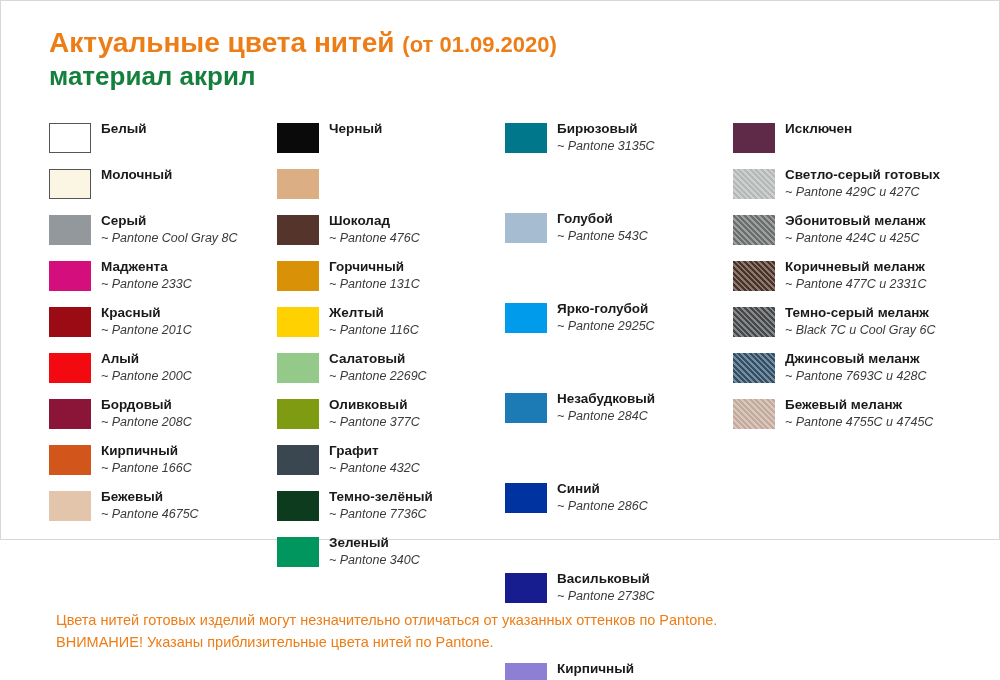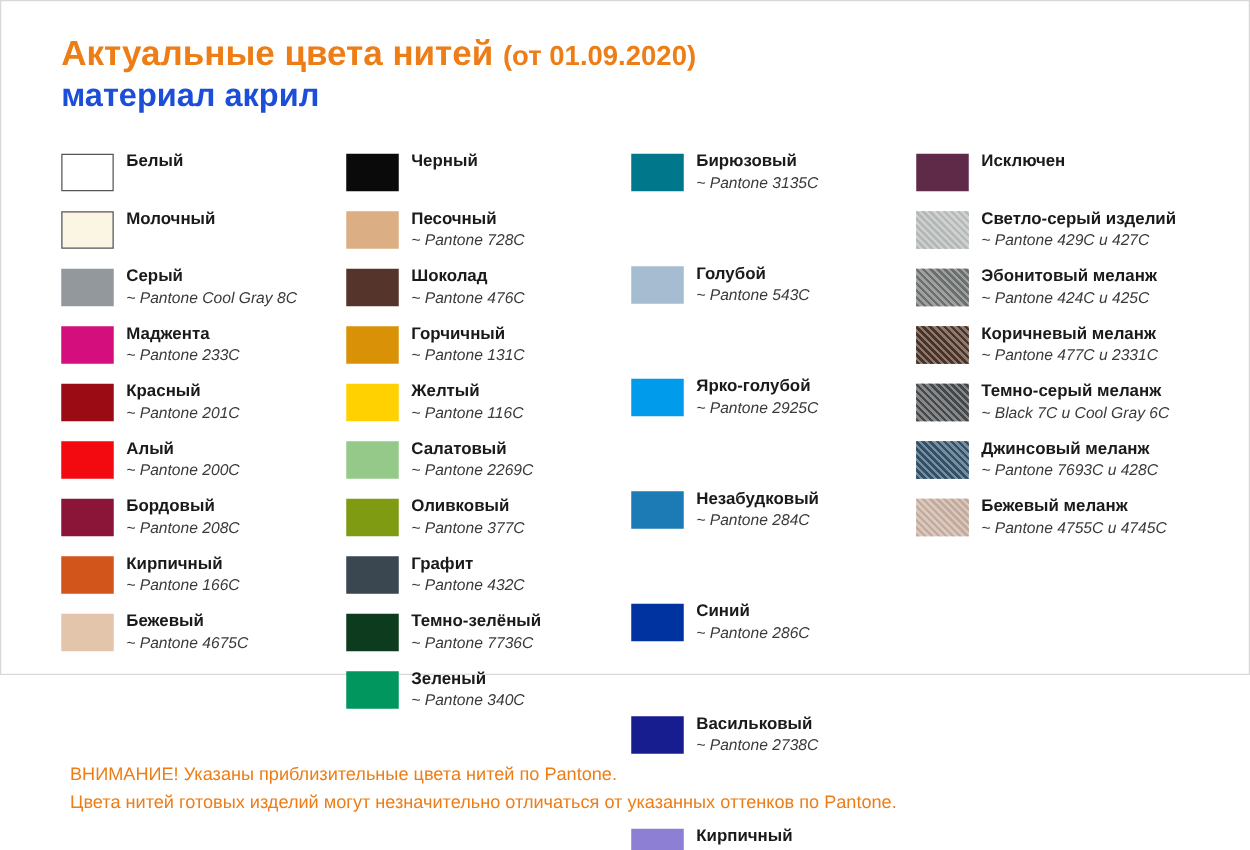--- a/index.html
+++ b/index.html
@@ -32,21 +32,21 @@
     color: #ED7D16;
     line-height: 1.15;
     white-space: nowrap;
   }
   .title-line1 .date {
     font-size: 22px;
   }
   .title-line2 {
     font-size: 26px;
     font-weight: bold;
-    color: #1d4ed8;
+    color: #15803d;
     line-height: 1.2;
     margin-top: 2px;
   }
   .columns {
     position: absolute;
     left: 48px;
     top: 120px;
     width: 920px;
     display: flex;
     gap: 0px;
@@ -180,24 +180,20 @@
       </div>
     <div class="col col-1">
         <div class="swatch-row">
           <div class="chip" style="background: rgb(10, 10, 10);"></div>
           <div class="labels">
             <div class="cname">Черный</div>
           </div>
         </div>
         <div class="swatch-row">
           <div class="chip" style="background: rgb(220, 174, 132);"></div>
-          <div class="labels">
-            <div class="cname">Песочный</div>
-            <div class="cpantone">~ Pantone 728C</div>
-          </div>
         </div>
         <div class="swatch-row">
           <div class="chip" style="background: rgb(85, 52, 43);"></div>
           <div class="labels">
             <div class="cname">Шоколад</div>
             <div class="cpantone">~ Pantone 476C</div>
           </div>
         </div>
         <div class="swatch-row">
           <div class="chip" style="background: rgb(217, 146, 8);"></div>
@@ -310,21 +306,21 @@
     <div class="col col-3">
         <div class="swatch-row">
           <div class="chip" style="background: rgb(94, 42, 72);"></div>
           <div class="labels">
             <div class="cname">Исключен</div>
           </div>
         </div>
         <div class="swatch-row">
           <div class="chip" style="background: repeating-linear-gradient(45deg, rgb(180, 184, 182) 0px, rgb(180, 184, 182) 2px, rgba(255, 255, 255, 0.35) 2px, rgba(255, 255, 255, 0.35) 4px) rgb(180, 184, 182);"></div>
           <div class="labels">
-            <div class="cname">Светло-серый изделий</div>
+            <div class="cname">Светло-серый готовых</div>
             <div class="cpantone">~ Pantone 429C и 427C</div>
           </div>
         </div>
         <div class="swatch-row">
           <div class="chip" style="background: repeating-linear-gradient(45deg, rgb(106, 110, 109) 0px, rgb(106, 110, 109) 2px, rgba(255, 255, 255, 0.35) 2px, rgba(255, 255, 255, 0.35) 4px) rgb(106, 110, 109);"></div>
           <div class="labels">
             <div class="cname">Эбонитовый меланж</div>
             <div class="cpantone">~ Pantone  424C и  425C</div>
           </div>
         </div>
@@ -353,17 +349,17 @@
           <div class="chip" style="background: repeating-linear-gradient(45deg, rgb(196, 170, 155) 0px, rgb(196, 170, 155) 2px, rgba(255, 255, 255, 0.35) 2px, rgba(255, 255, 255, 0.35) 4px) rgb(196, 170, 155);"></div>
           <div class="labels">
             <div class="cname">Бежевый меланж</div>
             <div class="cpantone">~ Pantone 4755C и 4745C</div>
           </div>
         </div>
       </div>
   </div>
 
   <div class="footer">
+    <div>Цвета нитей готовых изделий могут незначительно отличаться от указанных оттенков по Pantone.</div>
     <div>ВНИМАНИЕ! Указаны приблизительные цвета нитей по Pantone.</div>
-    <div>Цвета нитей готовых изделий могут незначительно отличаться от указанных оттенков по Pantone.</div>
   </div>
 
 </div>
 
 </body></html>

